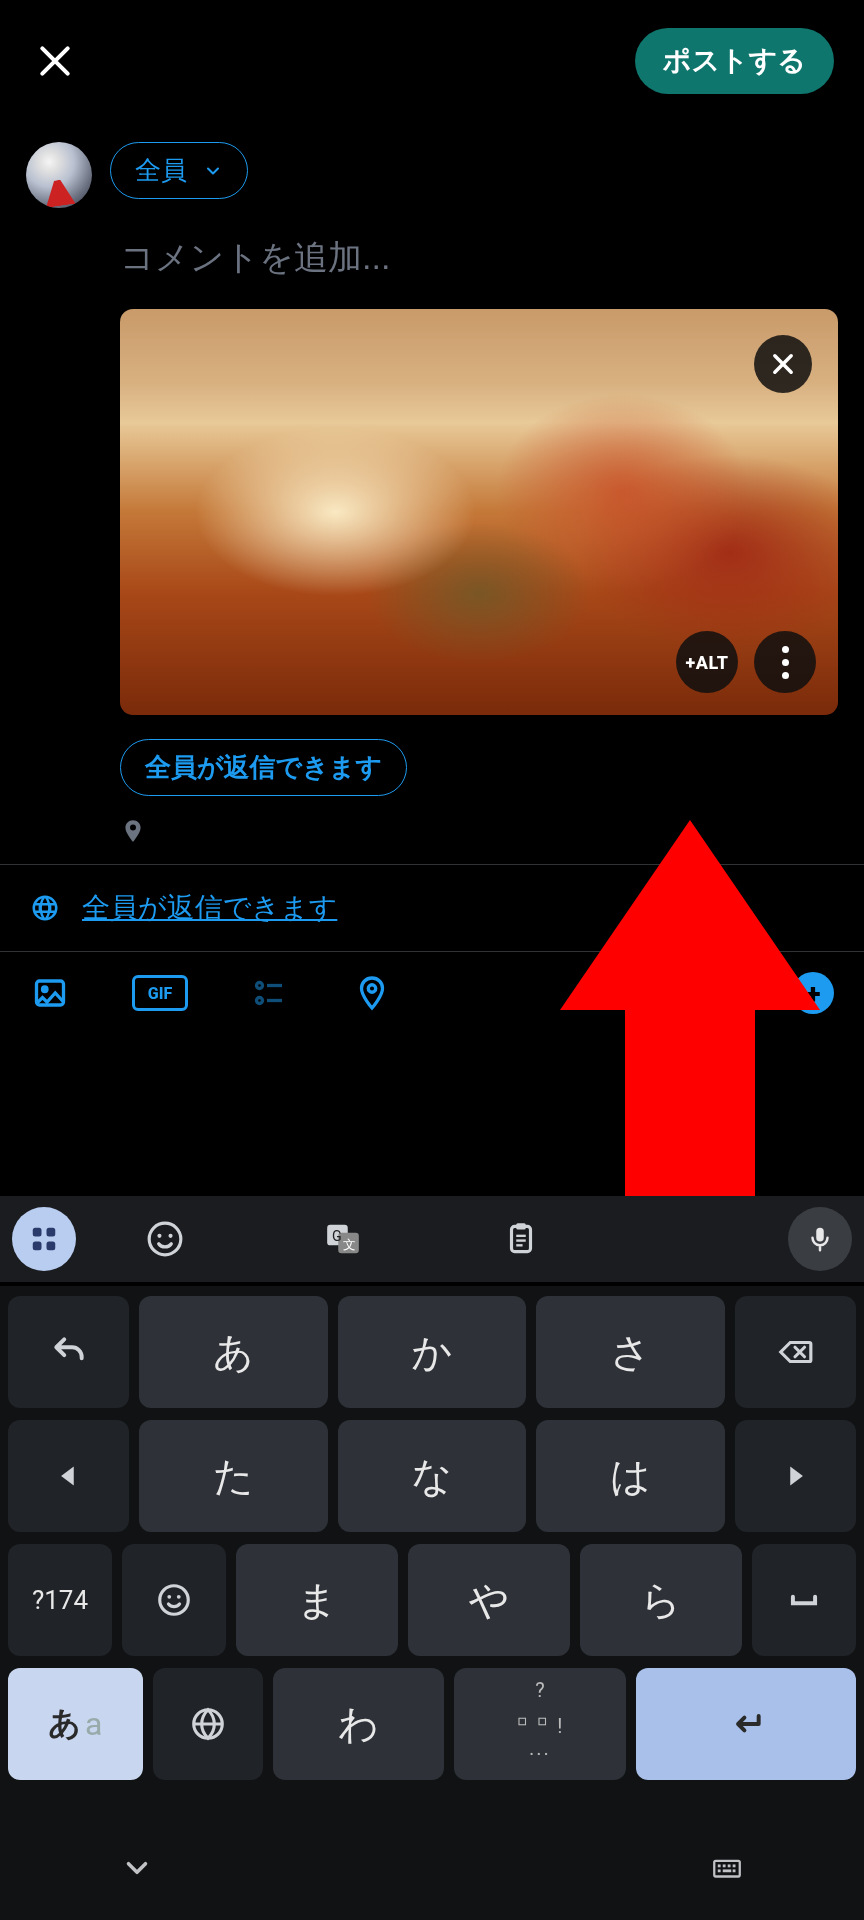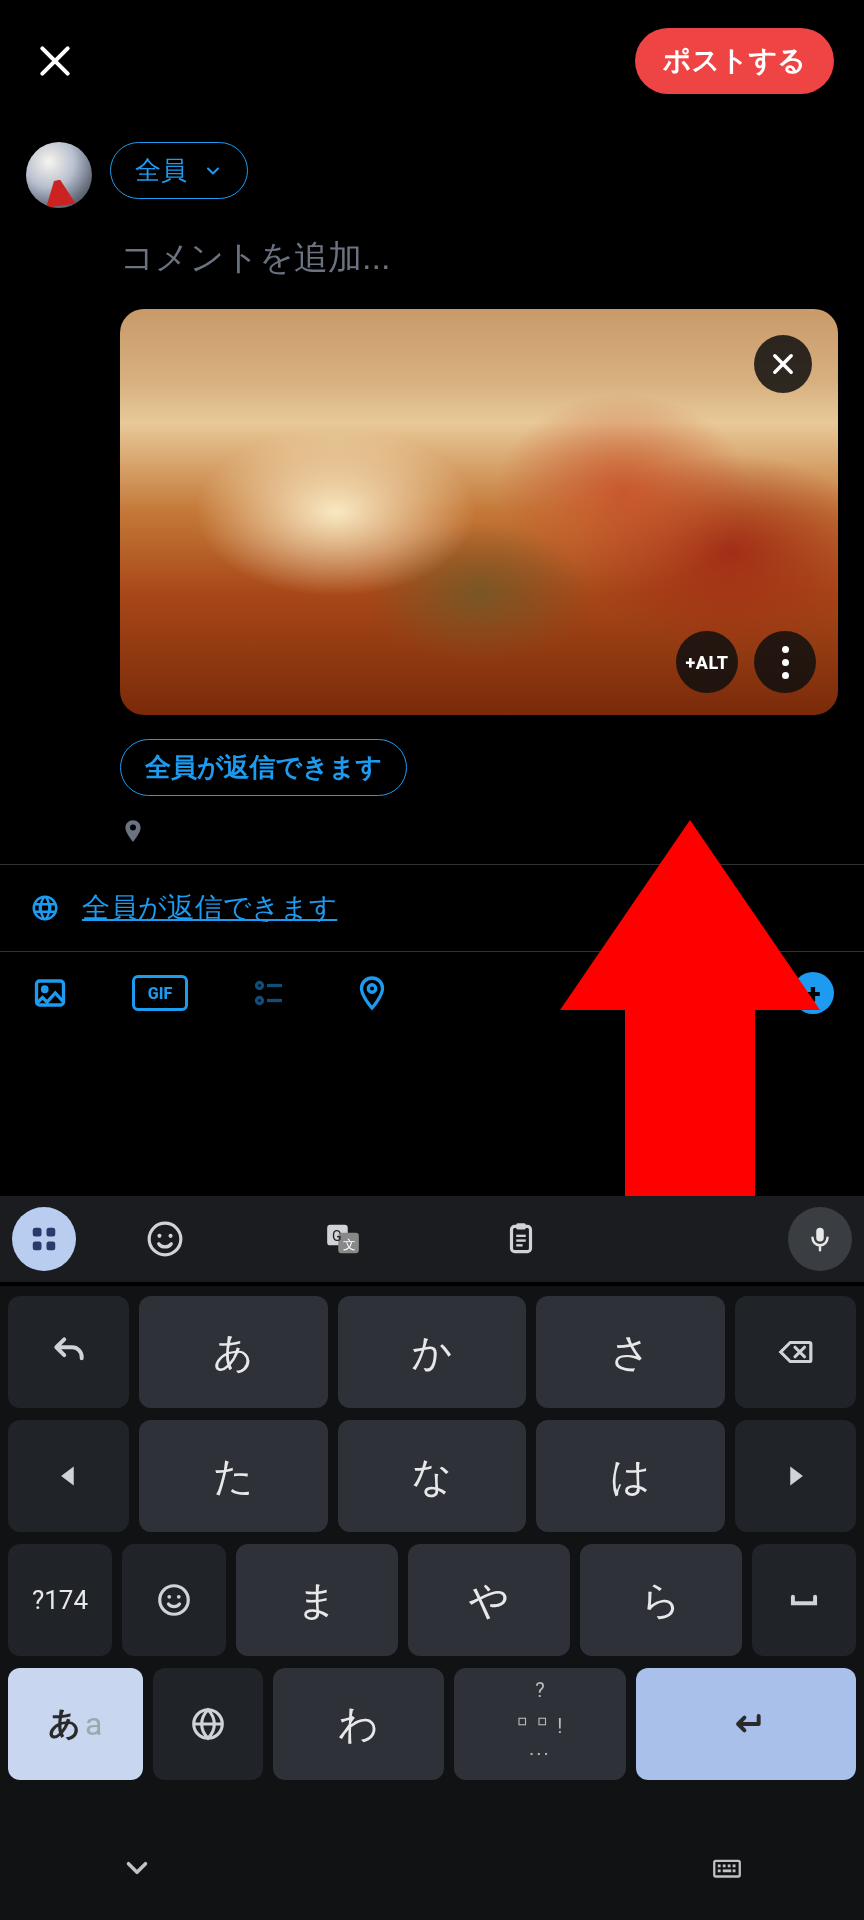--- a/index.html
+++ b/index.html
@@ -18,21 +18,21 @@
     justify-content: space-between;
     padding: 28px 30px;
   }
   .close-btn {
     width: 50px; height: 50px;
     display: flex; align-items: center; justify-content: center;
     cursor: pointer;
   }
   .close-btn svg { width: 38px; height: 38px; }
   .post-btn {
-    background: #ef4444;
+    background: #0f766e;
     color: #fff;
     border: none;
     border-radius: 40px;
     font-size: 28px;
     font-weight: 700;
     padding: 14px 28px;
     cursor: pointer;
   }
   .compose-row {
     display: flex;
@@ -79,21 +79,21 @@
     border: none;
     color: #fff;
     font-size: 34px;
     outline: none;
     caret-color: #1d9bf0;
   }
   .compose-input::placeholder { color: #6b7280; }
   .media {
     margin: 32px 26px 0 120px;
     position: relative;
-    border-radius: 24px;
+    border-radius: 13px;
     overflow: hidden;
     height: 406px;
     background:
       radial-gradient(ellipse 200px 120px at 30% 50%, rgba(255,245,210,0.9), rgba(255,245,210,0) 70%),
       radial-gradient(ellipse 180px 140px at 70% 45%, rgba(200,80,40,0.85), rgba(200,80,40,0) 70%),
       radial-gradient(ellipse 160px 100px at 50% 70%, rgba(110,90,40,0.8), rgba(110,90,40,0) 70%),
       radial-gradient(ellipse 220px 140px at 85% 60%, rgba(160,40,20,0.9), rgba(160,40,20,0) 70%),
       linear-gradient(180deg, #c99a6a 0%, #d8b080 18%, #e8c998 28%, #c47838 50%, #a84818 70%, #7a2a0a 100%);
   }
   .media-remove {

